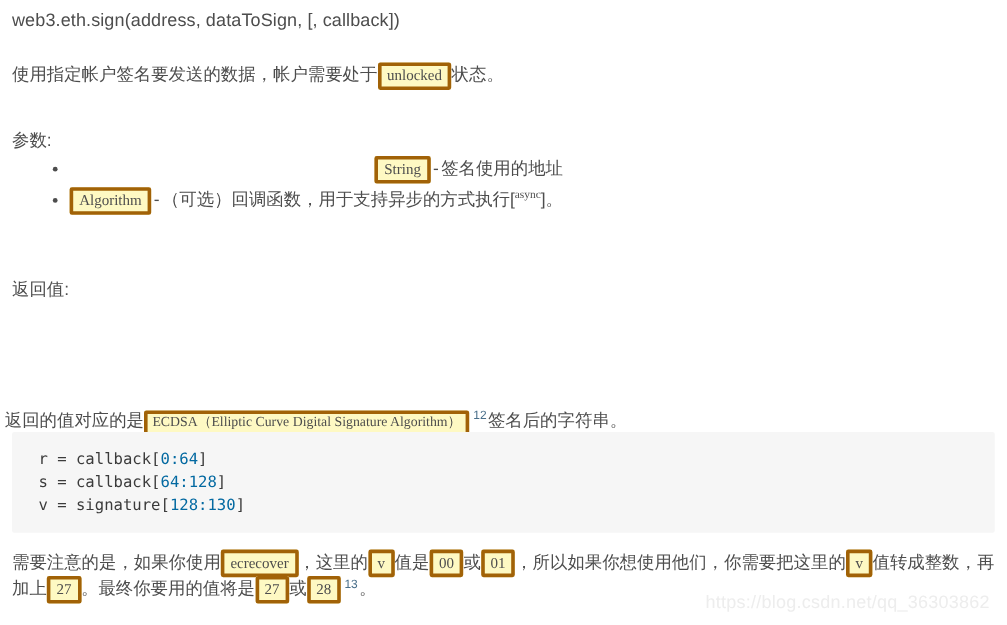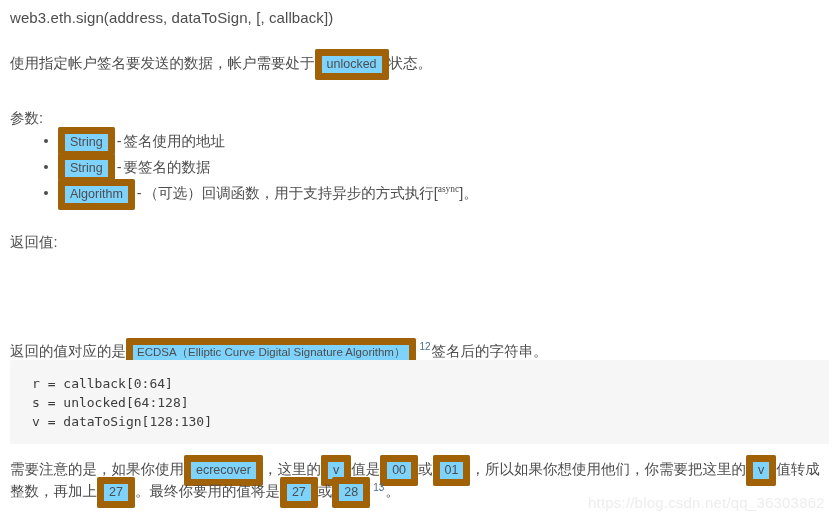--- a/index.html
+++ b/index.html
@@ -54,55 +54,56 @@
     left: 10px;
     top: 231px;
   }
   .p-returnval {
     position: absolute;
     left: 10px;
     top: 270px;
   }
   .p-ecdsa {
     position: absolute;
-    left: 10px;
+    left: 4px;
     top: 340px;
   }
   .p-note {
     position: absolute;
     left: 10px;
     top: 458px;
     width: 820px;
   }
 
   
   code, .chip {
-    font-family: Liberation Sans, sans-serif;
-    background: #7dd3fc;
-    border: 7px solid #a16207;
+    font-family: Liberation Serif, serif;
+    background: #fef9c3;
+    border: 3px solid #a16207;
     border-radius: 2px;
     padding: 1px 5px 2px 5px;
     font-size: 12.5px;
     color: #4d4d4d;
     white-space: nowrap;
     line-height: 1.1;
   }
   .chip-sm {
     font-size: 11.5px;
     padding: 1px 4px 2px 4px;
   }
 
   
   ul.params {
     position: absolute;
     left: 10px;
     top: 128px;
     margin: 0;
     padding: 0 0 0 48px;
     list-style: none;
+    text-align: right;
   }
   ul.params li {
     position: relative;
     font-size: 14.5px;
     line-height: 26px;
     color: #4d4d4d;
     white-space: nowrap;
   }
   ul.params li::before {
     content: "";
@@ -144,21 +145,21 @@
     border-radius: 2px;
     padding: 14px 0 0 22px;
   }
   .codeblock pre {
     margin: 0;
     font-family: "DejaVu Sans Mono", "Liberation Mono", monospace;
     font-size: 13px;
     line-height: 19px;
     color: #3b3b3b;
   }
-  .num { color: #404040; margin-top: 28px; }
+  .num { color: #0369a1; margin-top: 28px; }
 
   
   .watermark {
     position: absolute;
     left: 588px;
     top: 494px;
     font-size: 15px;
     color: #ededed;
     font-family: "Liberation Sans", sans-serif;
     letter-spacing: 0.2px;
@@ -171,32 +172,31 @@
 <div class="page">
 
   <div class="sig-line">web3.eth.sign(address, dataToSign, [, callback])</div>
 
   <p class="para p-desc"><span>使用指定帐户签名要发送的数据，帐户需要处于</span><code class="chip">unlocked</code><span>状态。</span></p>
 
   <p class="para p-params">参数:</p>
 
   <ul class="params">
     <li><code class="chip">String</code><span class="dash">-</span><span>签名使用的地址</span></li>
-    <li><code class="chip">String</code><span class="dash">-</span><span>要签名的数据</span></li>
     <li><code class="chip">Algorithm</code><span class="dash">-</span><span>（可选）回调函数，用于支持异步的方式执行[</span><sup class="async">async</sup><span>]。</span></li>
   </ul>
 
   <p class="para p-returns">返回值:</p>
 
 
   <p class="para p-ecdsa"><span>返回的值对应的是</span><code class="chip chip-sm">ECDSA（Elliptic Curve Digital Signature Algorithm）</code><sup class="fn">12</sup><span>签名后的字符串。</span></p>
 
   <div class="codeblock">
     <pre><span><span>r = callback[</span><span class="num">0:64</span><span>]</span></span>
-<span><span>s = unlocked[</span><span class="num">64:128</span><span>]</span></span>
-<span><span>v = dataToSign[</span><span class="num">128:130</span><span>]</span></span></pre>
+<span><span>s = callback[</span><span class="num">64:128</span><span>]</span></span>
+<span><span>v = signature[</span><span class="num">128:130</span><span>]</span></span></pre>
   </div>
 
   <p class="para p-note"><span>需要注意的是，如果你使用</span><code class="chip">ecrecover</code><span>，这里的</span><code class="chip">v</code><span>值是</span><code class="chip">00</code><span>或</span><code class="chip">01</code><span>，所以如果你想使用他们，你需要把这里的</span><code class="chip">v</code><span>值转成整数，再加上</span><code class="chip">27</code><span>。最终你要用的值将是</span><code class="chip">27</code><span>或</span><code class="chip">28</code><sup class="fn">13</sup><span>。</span></p>
 
   <div class="watermark">https://blog.csdn.net/qq_36303862</div>
 
 </div>
 
 </body></html>

